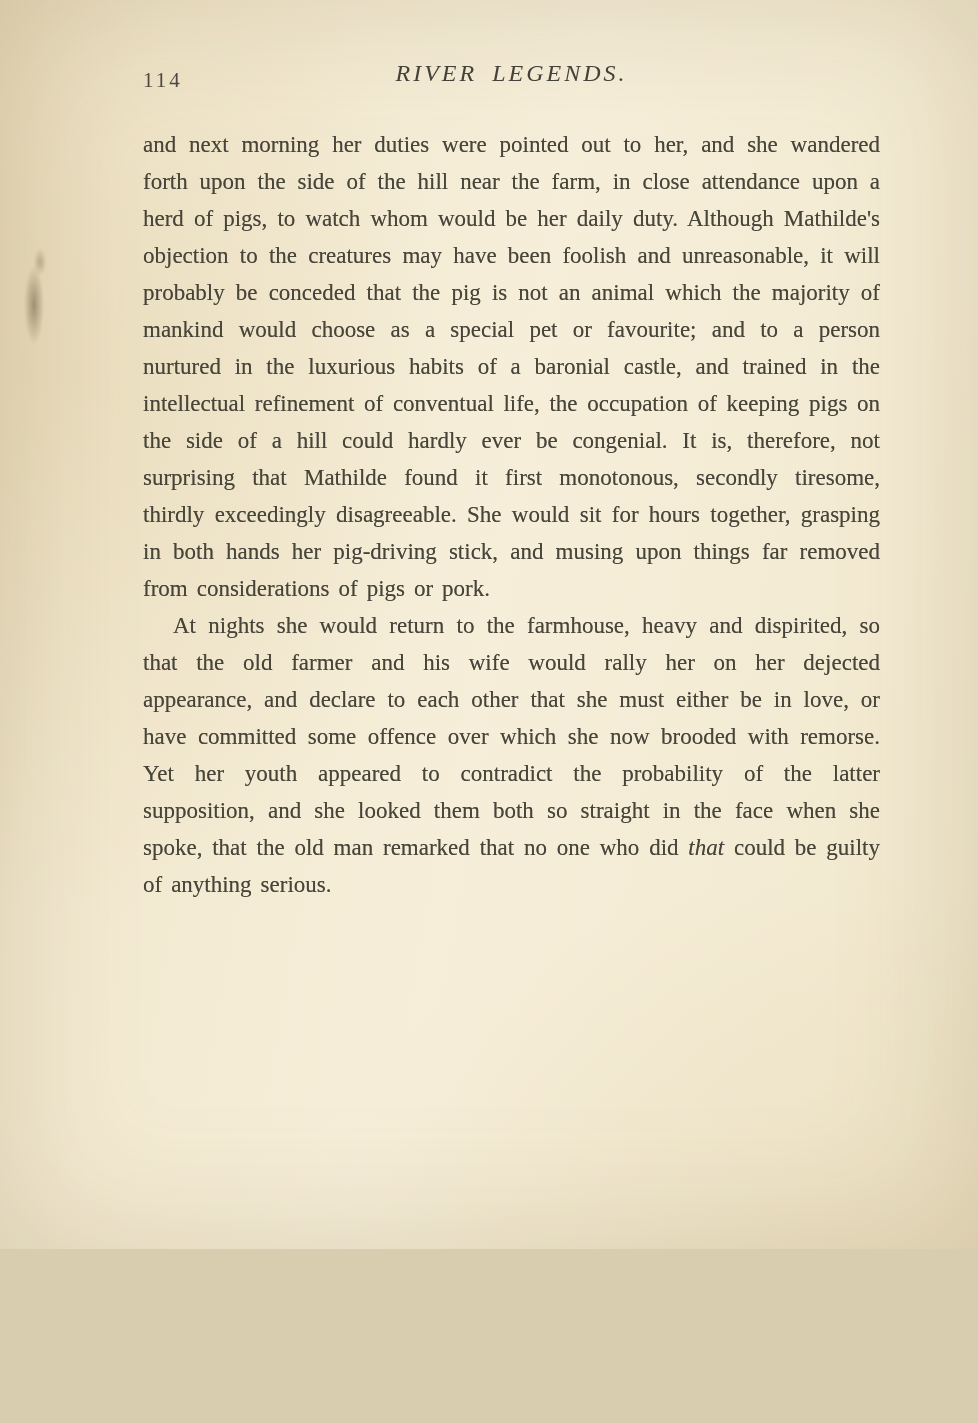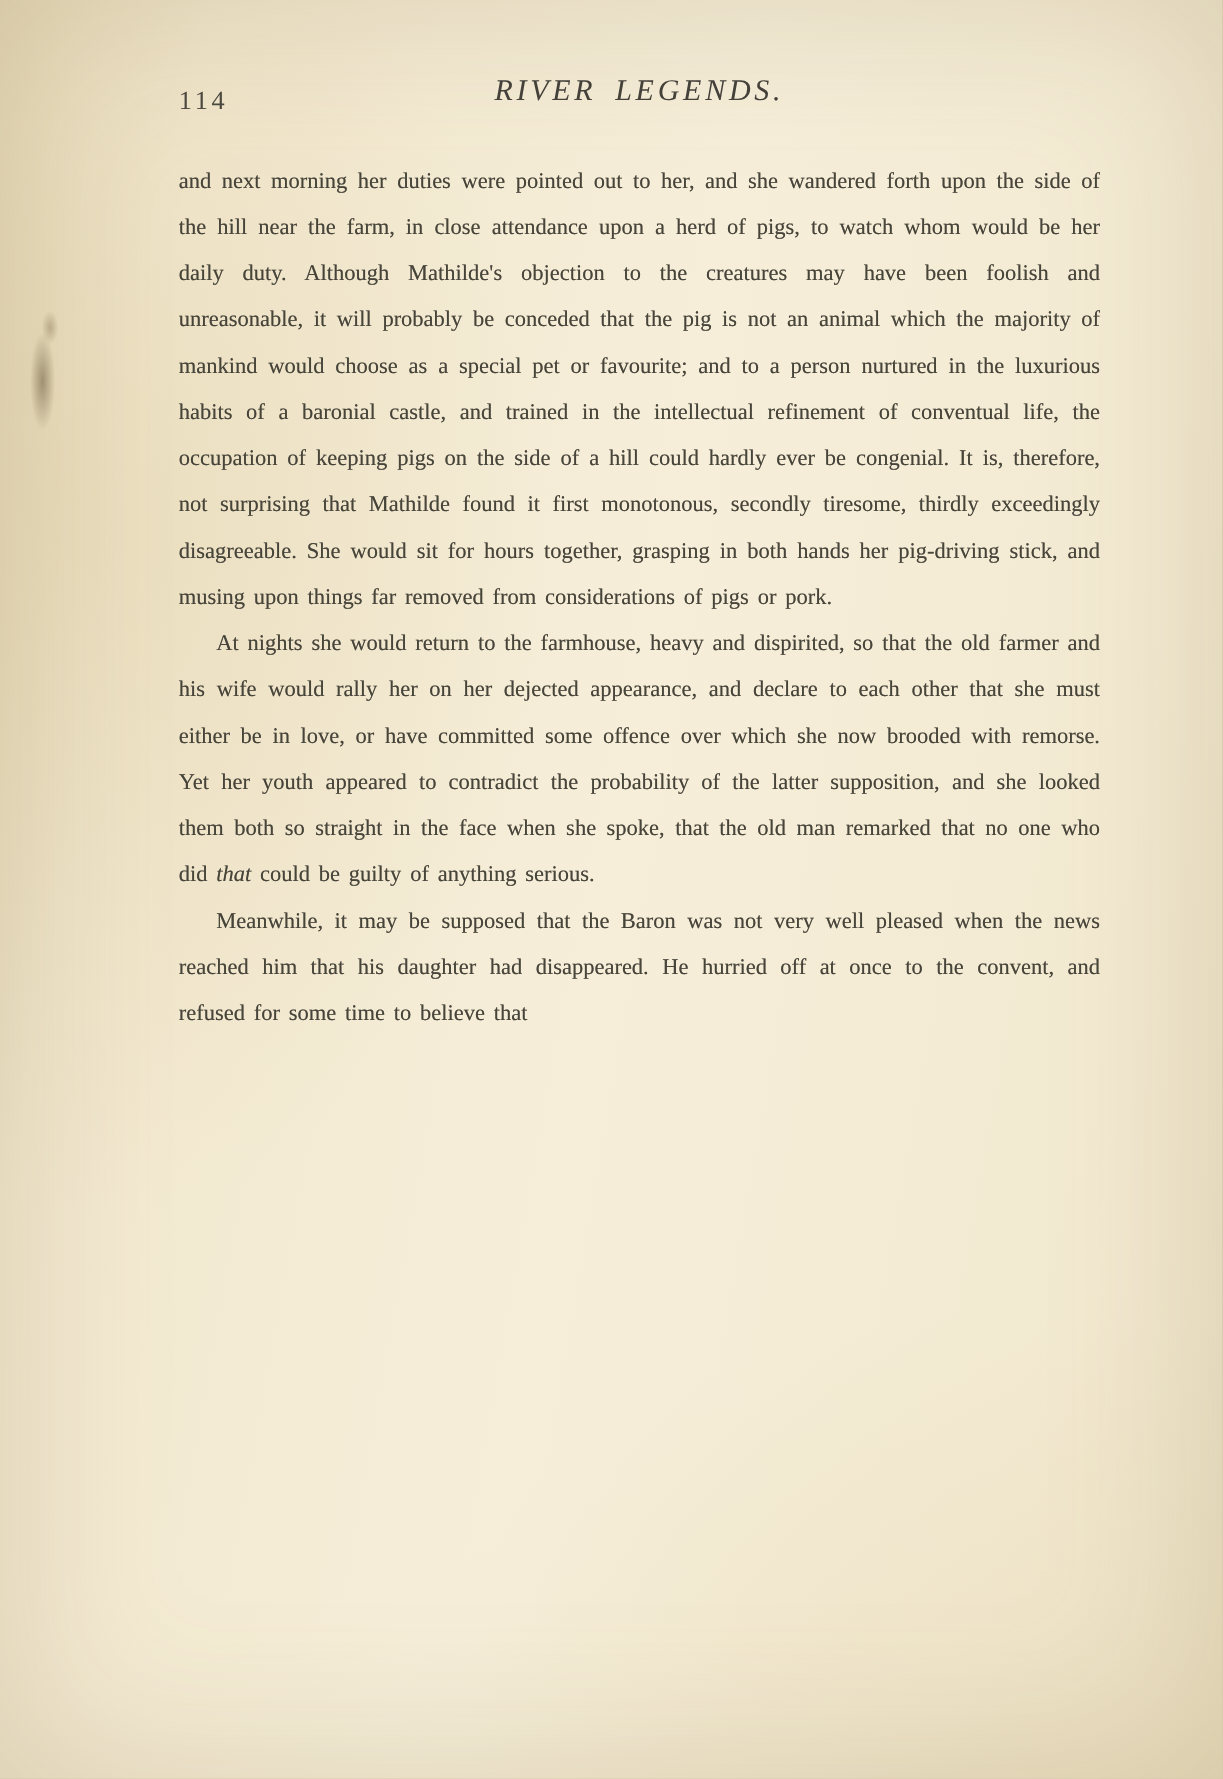--- a/index.html
+++ b/index.html
@@ -3,21 +3,21 @@
 <meta charset="utf-8">
 <style>
   html, body {
     margin: 0;
     padding: 0;
     background: #d8cdae;
   }
   .page {
     position: relative;
     width: 978px;
-    height: 1423px;
+    height: 1249px;
     overflow: hidden;
     font-family: "Liberation Serif", "DejaVu Serif", serif;
     color: #47443a;
     background:
       radial-gradient(ellipse 14px 55px at 34px 305px, rgba(92,76,48,0.50), rgba(92,76,48,0) 72%),
       radial-gradient(ellipse 9px 18px at 40px 262px, rgba(110,92,60,0.35), rgba(110,92,60,0) 75%),
       radial-gradient(ellipse 520px 780px at 8% 30%, rgba(216,198,152,0.30), rgba(216,198,152,0) 70%),
       radial-gradient(ellipse 700px 500px at 85% 100%, rgba(220,203,160,0.25), rgba(220,203,160,0) 75%),
       linear-gradient(100deg, #e9ddbe 0%, #f2e8cf 14%, #f6eed9 50%, #f3ead2 82%, #efe5ca 100%);
     box-shadow: inset 0 0 140px rgba(130,108,64,0.22);
@@ -48,21 +48,21 @@
   }
   .page-body {
     position: absolute;
     top: 126px;
     left: 143px;
     width: 737px;
   }
   .para {
     margin: 0;
     text-align: justify;
-    font-size: 18px;
+    font-size: 23px;
     line-height: 37px;
     word-spacing: 0.14em;
     text-shadow: 0 0 0.5px rgba(70,66,56,0.55);
   }
   .para.indent {
     text-indent: 30px;
   }
   .para em {
   }
 </style>
@@ -75,17 +75,16 @@
     <span class="page-number">114</span>
     <span class="running-title">RIVER LEGENDS.</span>
   </header>
 
   <main class="page-body">
 
     <p class="para"><span>and next morning her duties were pointed out to her, and she wandered forth upon the side of the hill near the farm, in close attendance upon a herd of pigs, to watch whom would be her daily duty.  Although Mathilde's objection to the creatures may have been foolish and unreasonable, it will probably be conceded that the pig is not an animal which the majority of mankind would choose as a special pet or favourite; and to a person nurtured in the luxurious habits of a baronial castle, and trained in the intellectual refinement of conventual life, the occupation of keeping pigs on the side of a hill could hardly ever be congenial.  It is, therefore, not surprising that Mathilde found it first monotonous, secondly tiresome, thirdly exceedingly disagreeable.  She would sit for hours together, grasping in both hands her pig-driving stick, and musing upon things far removed from considerations of pigs or pork.</span></p>
 
     <p class="para indent"><span>At nights she would return to the farmhouse, heavy and dispirited, so that the old farmer and his wife would rally her on her dejected appearance, and declare to each other that she must either be in love, or have committed some offence over which she now brooded with remorse.  Yet her youth appeared to contradict the probability of the latter supposition, and she looked them both so straight in the face when she spoke, that the old man remarked that no one who did </span><em>that</em><span> could be guilty of anything serious.</span></p>
 
-    <p class="para indent"><span>Meanwhile, it may be supposed that the Baron was not very well pleased when the news reached him that his daughter had disappeared.  He hurried off at once to the convent, and refused for some time to believe that</span></p>
 
   </main>
 
 </div>
 
 </body></html>

